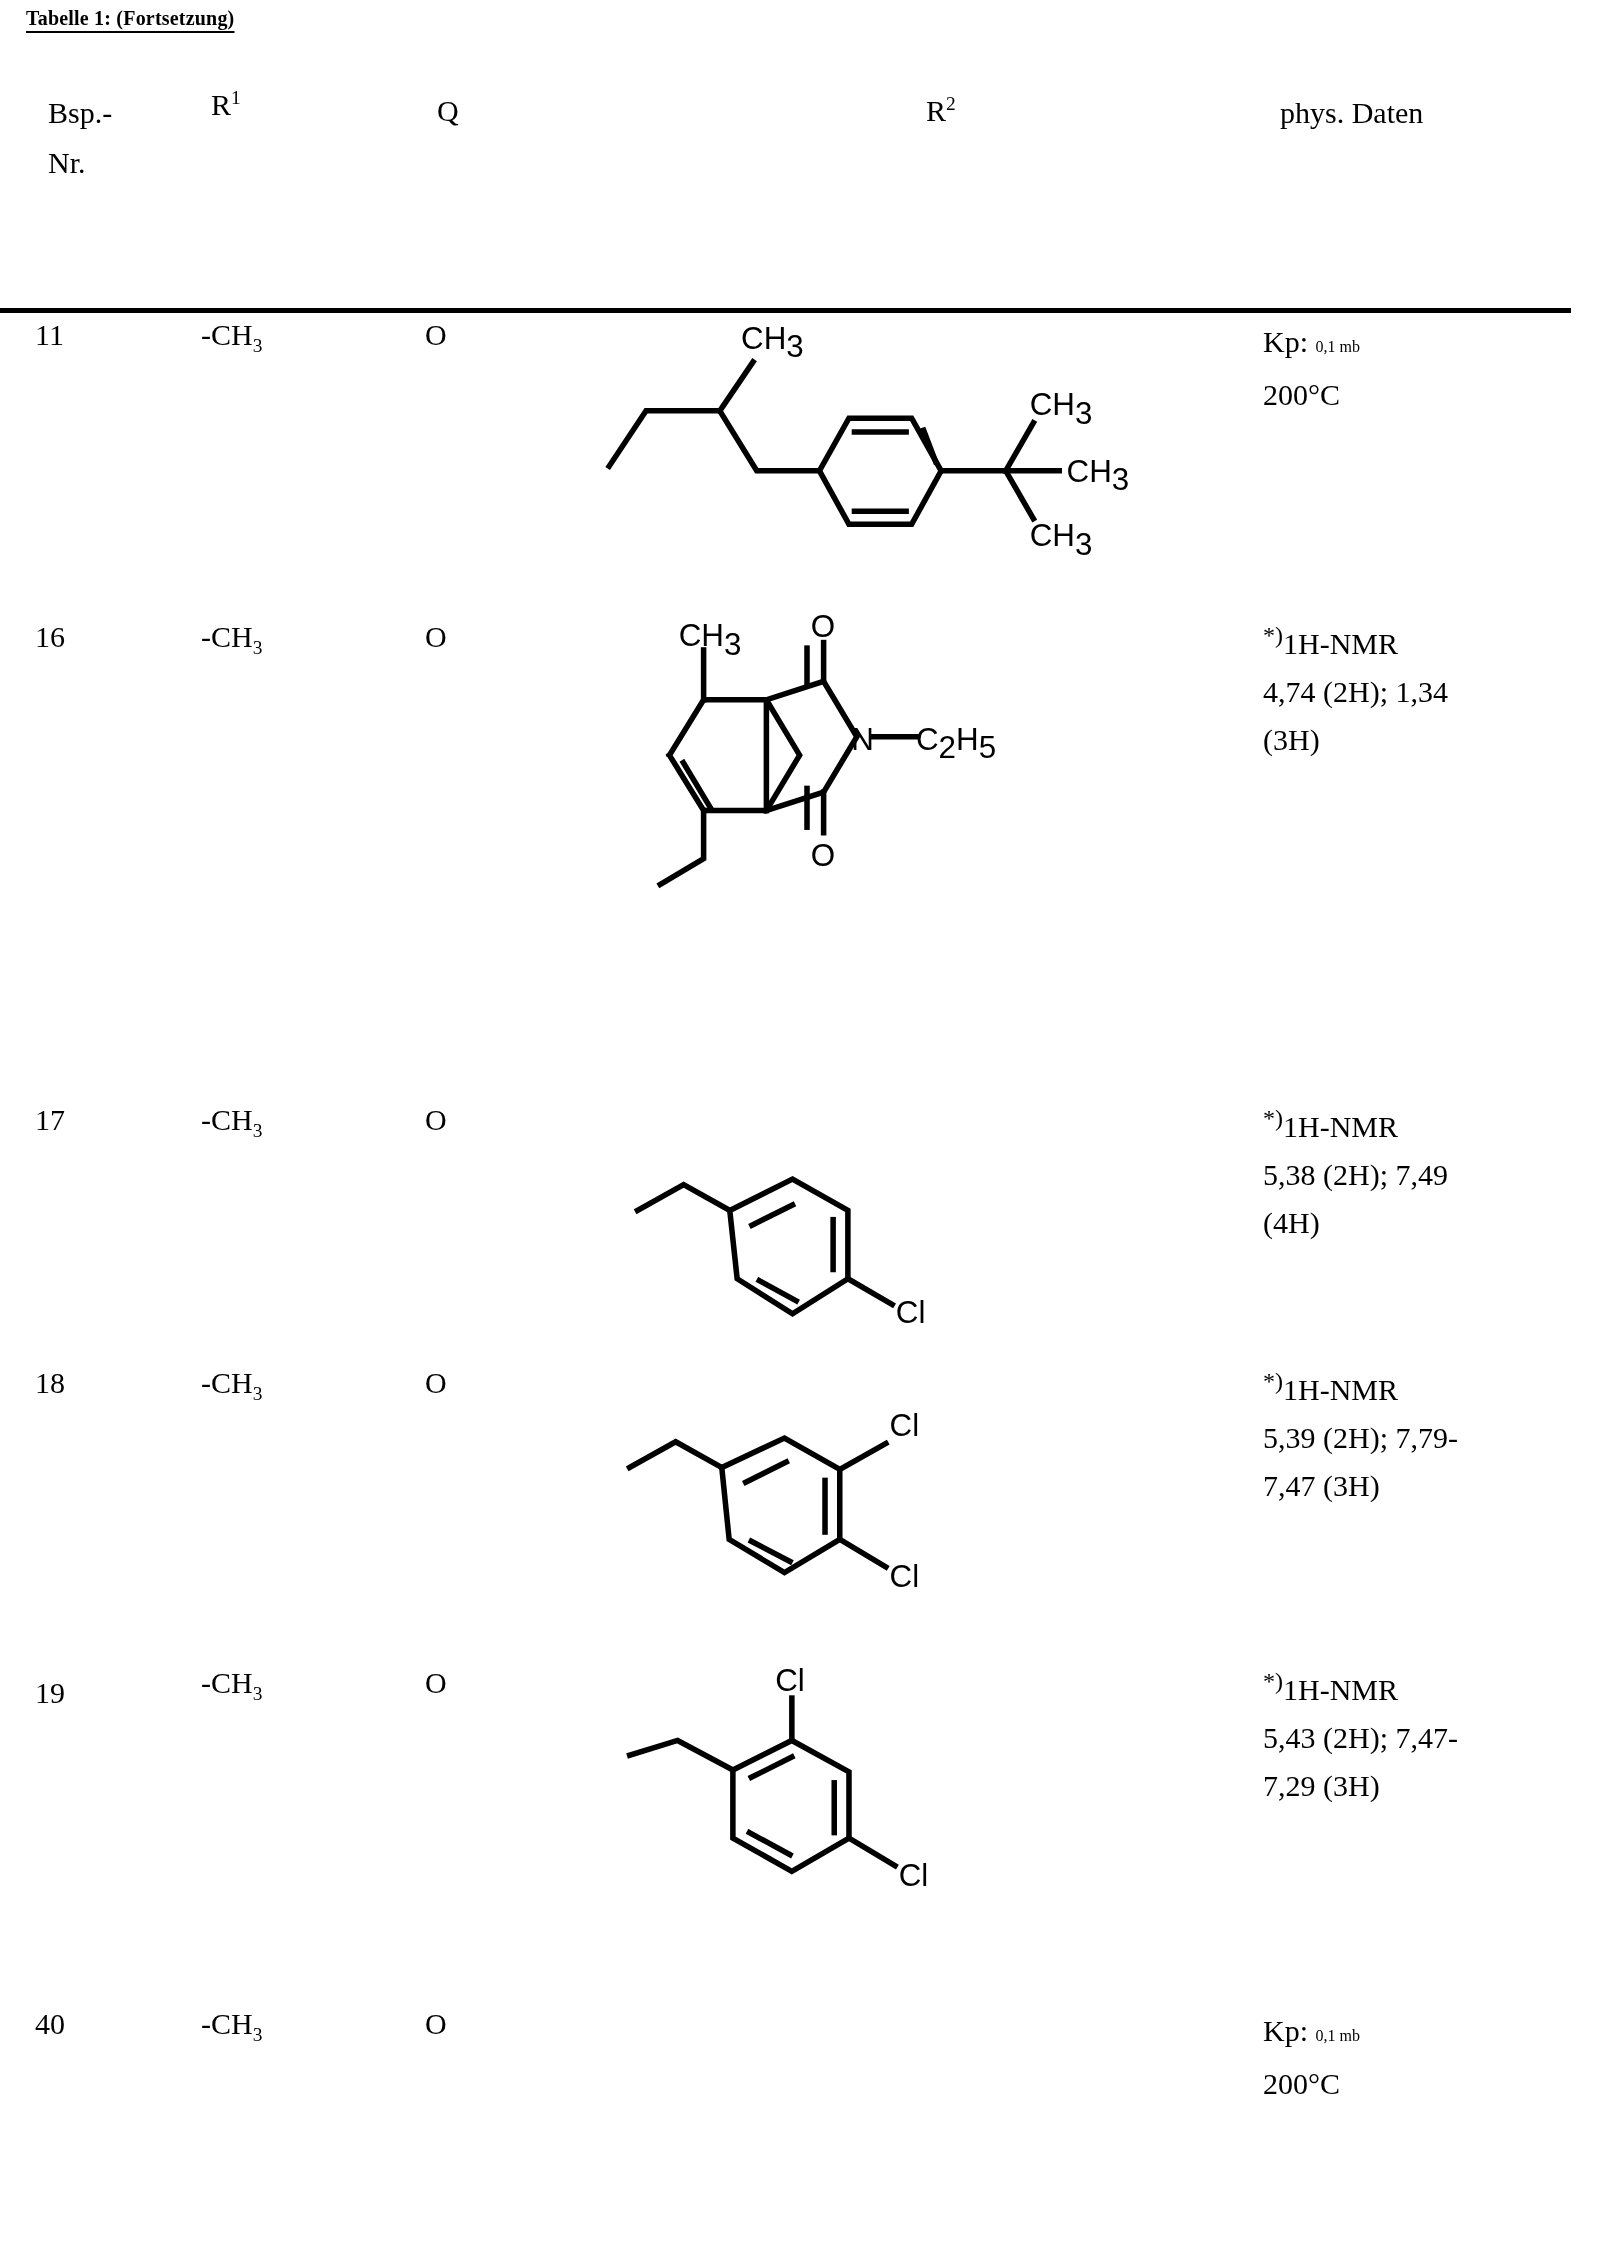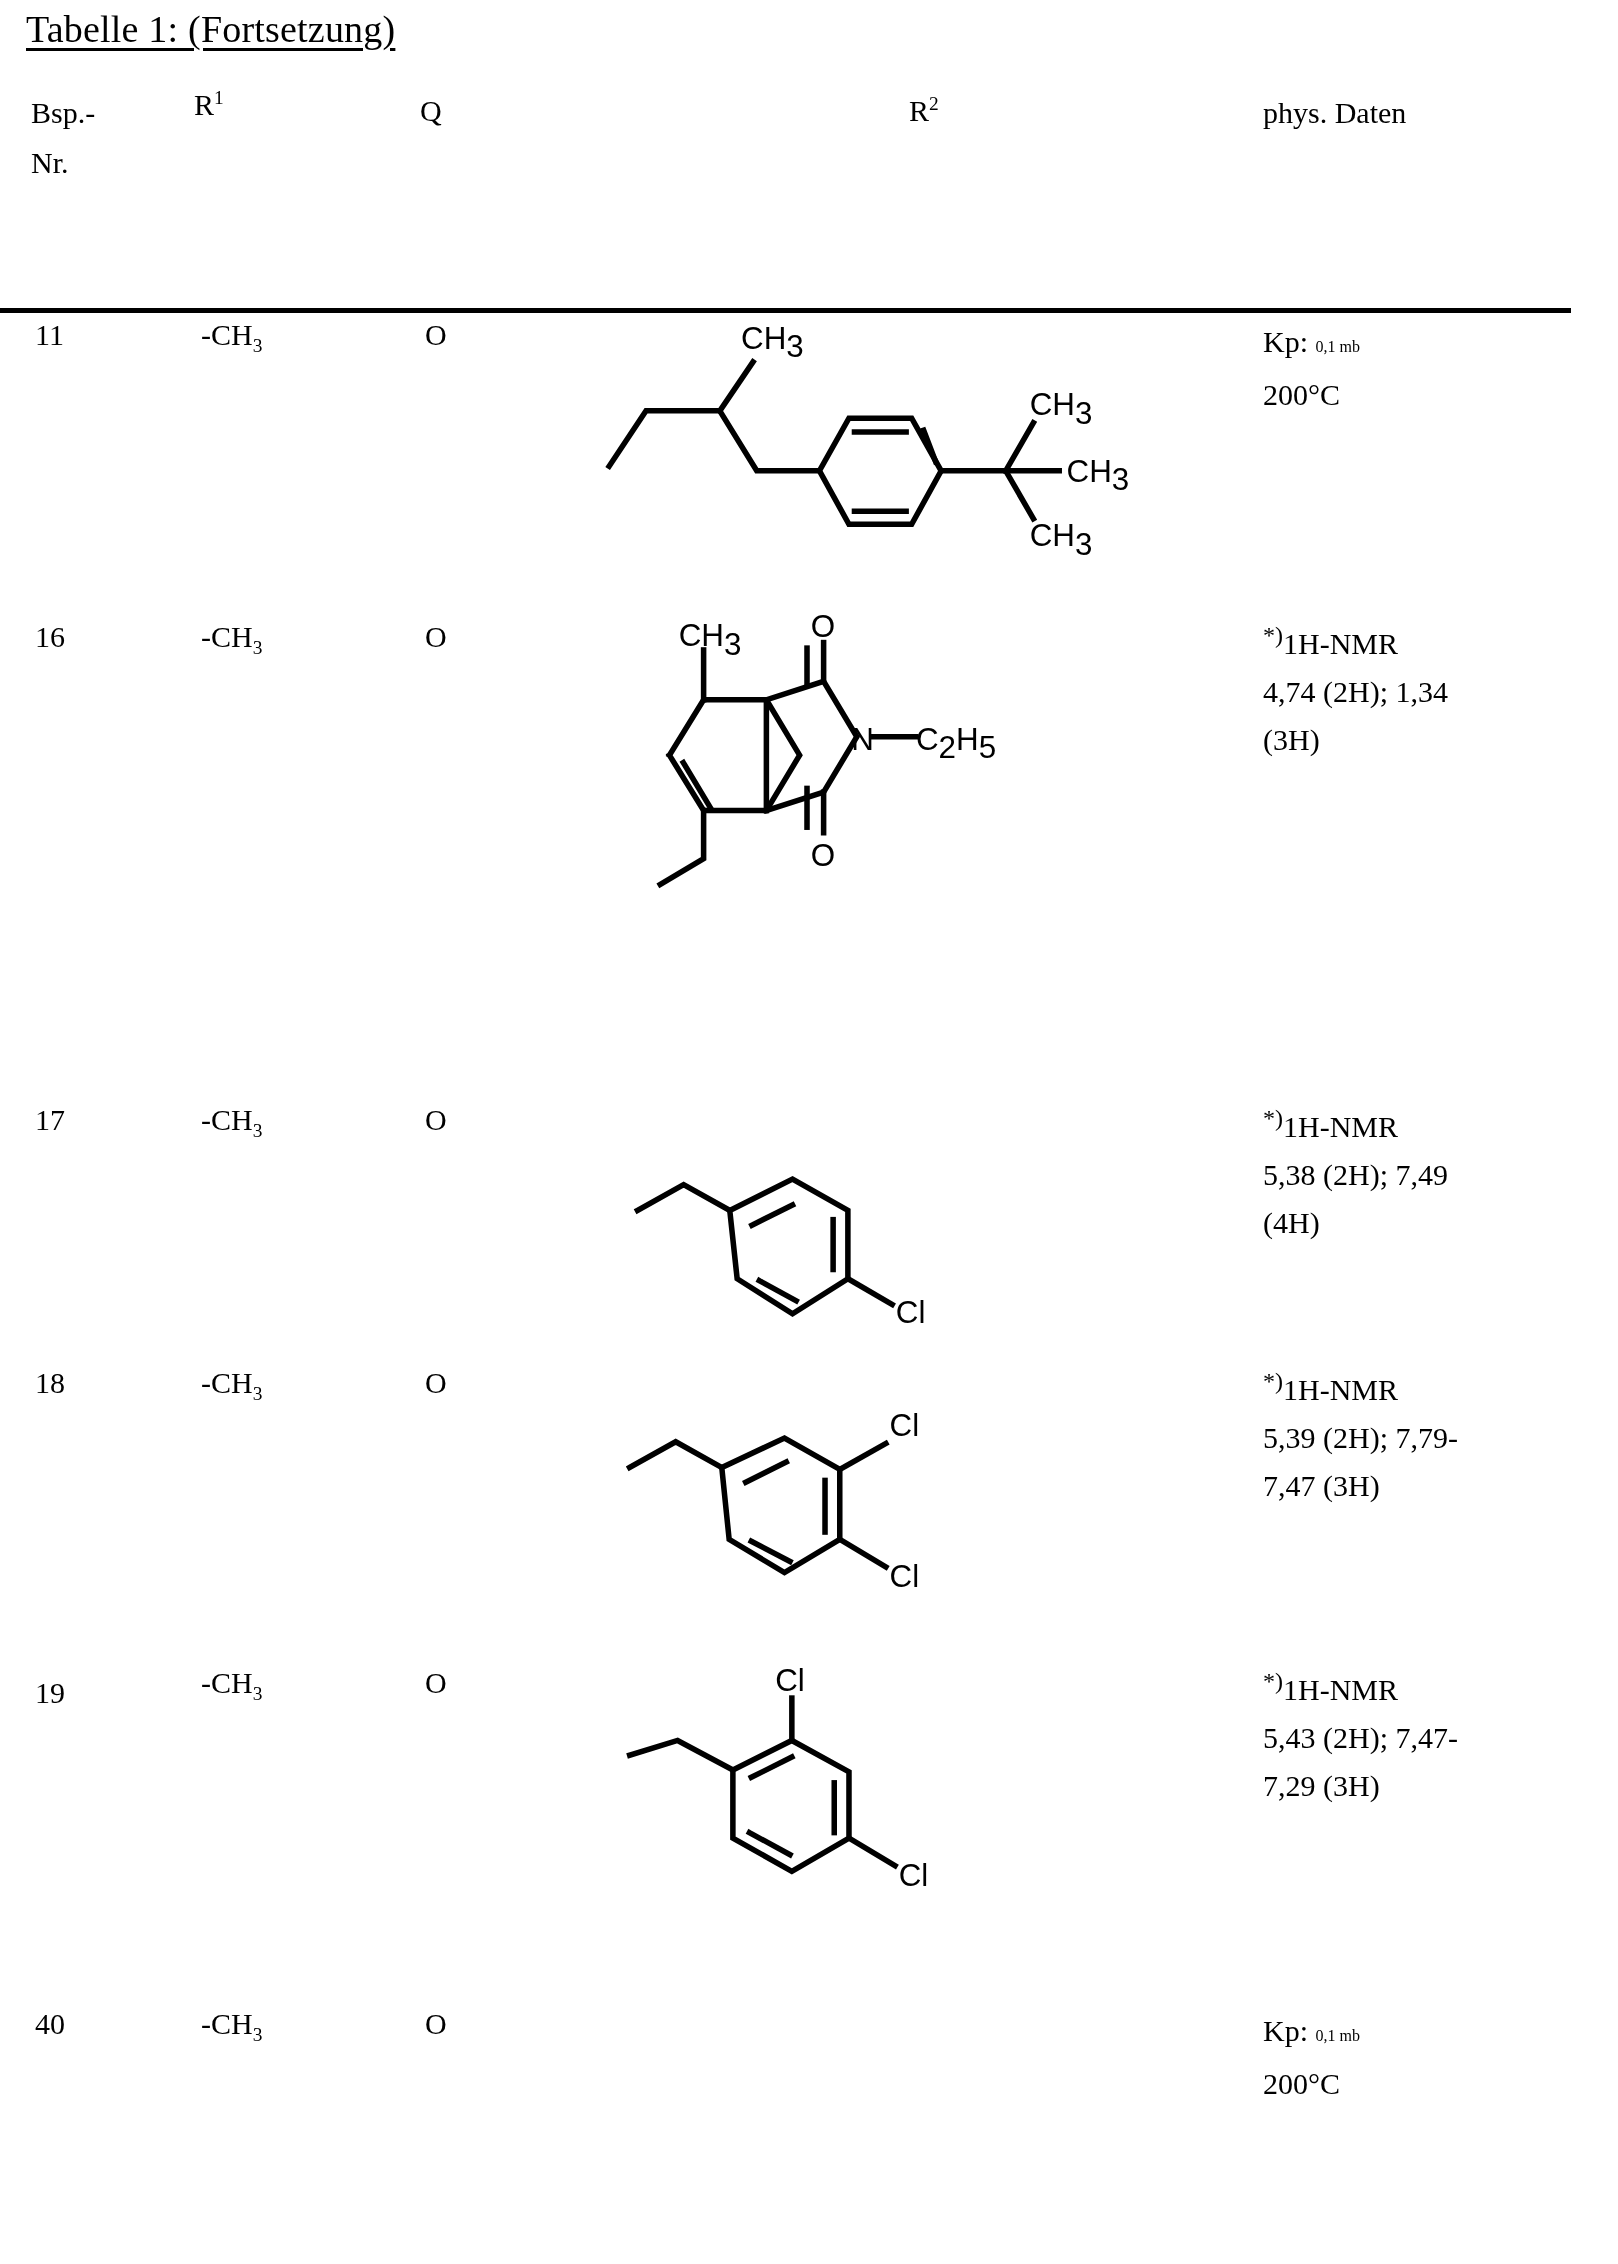--- a/index.html
+++ b/index.html
@@ -7,29 +7,29 @@
   body{
     width:1619px;height:2265px;position:relative;
     font-family:"Liberation Serif","DejaVu Serif",serif;
     color:#000;overflow:hidden;
   }
   .page{position:absolute;inset:0;}
 
   
   #doc-title{
     position:absolute;left:26px;top:7.4px;
-    font-size:38px;font-weight:normal;
+    font-size:20px;font-weight:bold;
     text-decoration:underline;
     text-underline-offset:5.5px;
     letter-spacing:0.2px;
     white-space:nowrap;
   }
 
   
-  .hdr{position:absolute;font-size:30px;white-space:nowrap;}
+  .hdr{position:absolute;font-size:30px;white-space:nowrap;margin-left:17px;}
   .hdr sup{font-size:19.4px;vertical-align:super;line-height:0;}
   #hdr-bsp{left:31px;top:96px;}
   #hdr-nr{left:31px;top:146px;}
   #hdr-r1{left:194px;top:88px;}
   #hdr-q{left:420px;top:94px;}
   #hdr-r2{left:909px;top:94px;}
   #hdr-phys{left:1263px;top:96px;}
 
   
   #table-rule{

